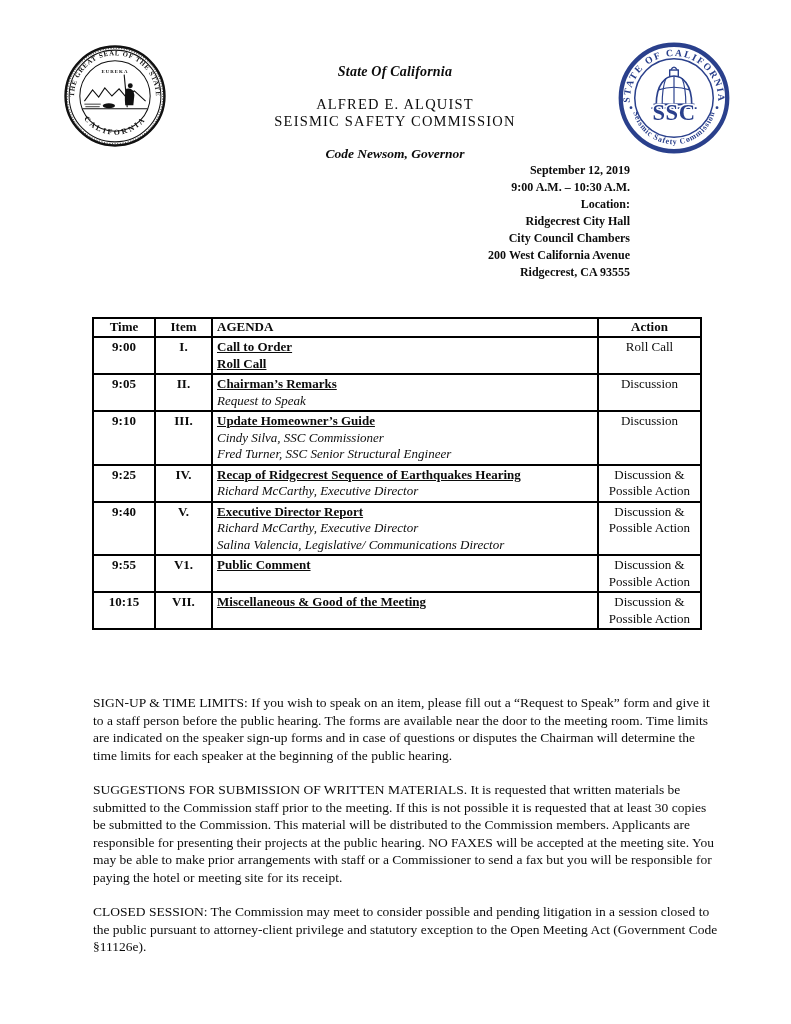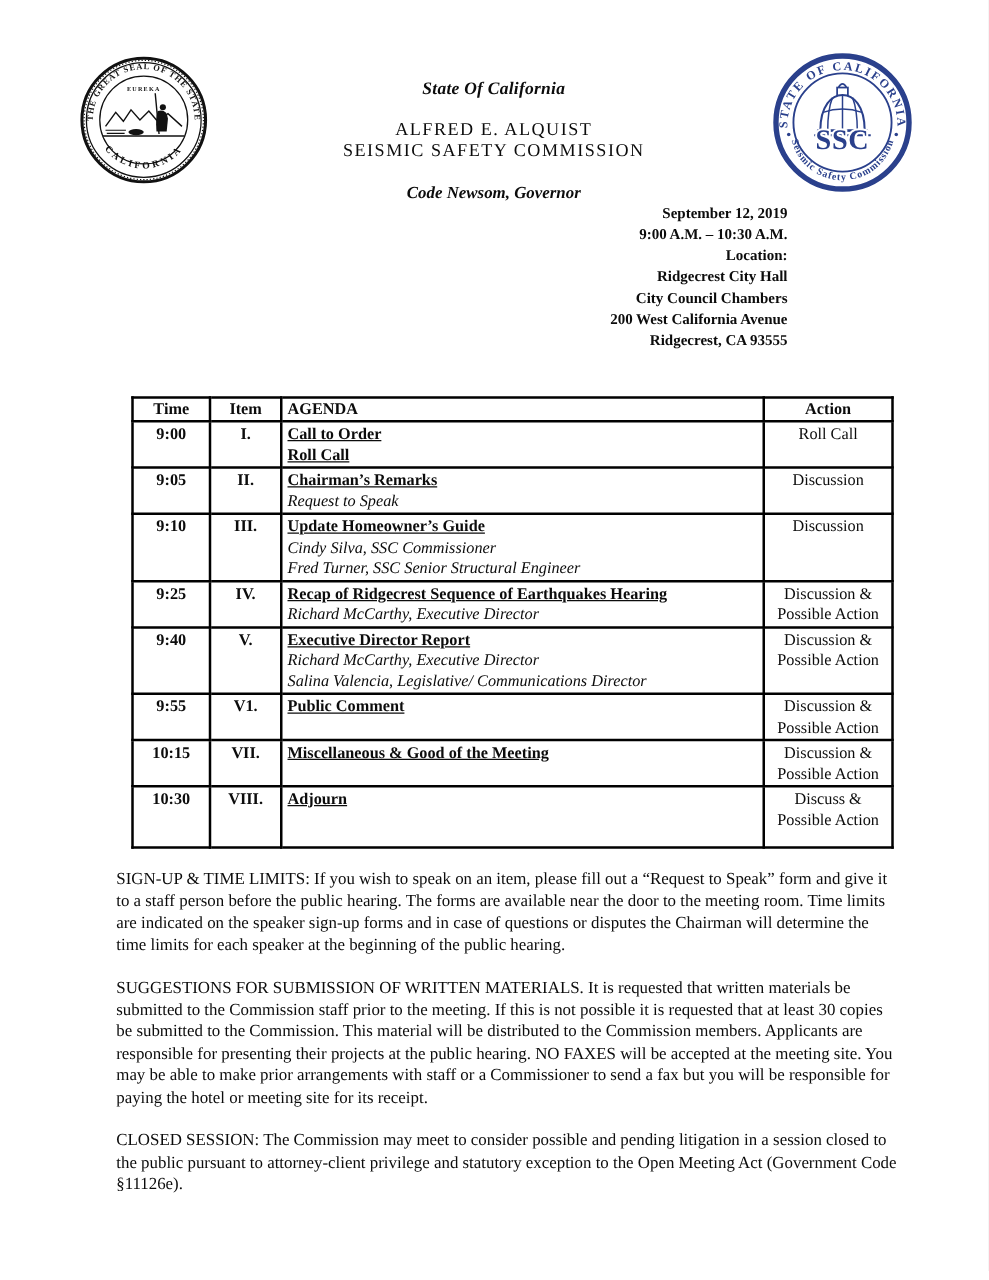--- a/index.html
+++ b/index.html
@@ -22,21 +22,21 @@
   .header-center { position: absolute; left: 160px; top: 64px; width: 470px; text-align: center; }
   .state-line  { font-size: 14px; font-weight: bold; font-style: italic; letter-spacing: 0.2px; }
   .org-block   { margin-top: 16px; }
   .org-line    { font-size: 14.5px; line-height: 17px; letter-spacing: 1.2px; }
   .info-block  { margin-top: 15px; }
   .gov-line    { font-size: 13.5px; font-weight: bold; font-style: italic; line-height: 17px; }
   .info-line   { font-size: 12px; font-weight: bold; line-height: 17px; text-align: right; }
 
   
   table.agenda {
-    position: absolute; left: 105px; top: 317px;
+    position: absolute; left: 92px; top: 317px;
     width: 608px; border-collapse: collapse; table-layout: fixed;
     font-size: 13px;
   }
   table.agenda th, table.agenda td { border: 2px solid #000; padding: 1px 4px; vertical-align: top; }
   table.agenda thead tr { height: 18px; }
   table.agenda th { font-weight: bold; font-size: 13px; padding-top: 0; }
   th.h-time, th.h-item, th.h-action { text-align: center; }
   th.h-agenda { text-align: left; padding-left: 7px; }
 
   td.c-time { text-align: center; font-weight: bold; }
@@ -237,31 +237,20 @@
           <td class="c-time">10:15</td>
           <td class="c-item">VII.</td>
           <td class="c-agenda">
             <div class="t-title">Miscellaneous &amp; Good of the Meeting</div>
           </td>
           <td class="c-action">
             <div>Discussion &amp;</div>
             <div>Possible Action</div>
           </td>
         </tr>
-        <tr>
-          <td class="c-time">10:30</td>
-          <td class="c-item">VIII.</td>
-          <td class="c-agenda">
-            <div class="t-title">Adjourn</div>
-          </td>
-          <td class="c-action">
-            <div>Discuss &amp;</div>
-            <div>Possible Action</div>
-          </td>
-        </tr>
       </tbody>
   </table>
 
   <div class="notes">
     <p class="note">SIGN-UP &amp; TIME LIMITS: If you wish to speak on an item, please fill out a “Request to Speak” form and give it to a staff person before the public hearing.  The forms are available near the door to the meeting room. Time limits are indicated on the speaker sign-up forms and in case of questions or disputes the Chairman will determine the time limits for each speaker at the beginning of the public hearing.</p>
     <p class="note">SUGGESTIONS FOR SUBMISSION OF WRITTEN MATERIALS.  It is requested that written materials be submitted to the Commission staff prior to the meeting.  If this is not possible it is requested that at least 30 copies be submitted to the Commission.  This material will be distributed to the Commission members. Applicants are responsible for presenting their projects at the public hearing.  NO FAXES will be accepted at the meeting site.  You may be able to make prior arrangements with staff or a Commissioner to send a fax but you will be responsible for paying the hotel or meeting site for its receipt.</p>
     <p class="note">CLOSED SESSION: The Commission may meet to consider possible and pending litigation in a session closed to the public pursuant to attorney-client privilege and statutory exception to the Open Meeting Act (Government Code §11126e).</p>
   </div>
 
 </div>

